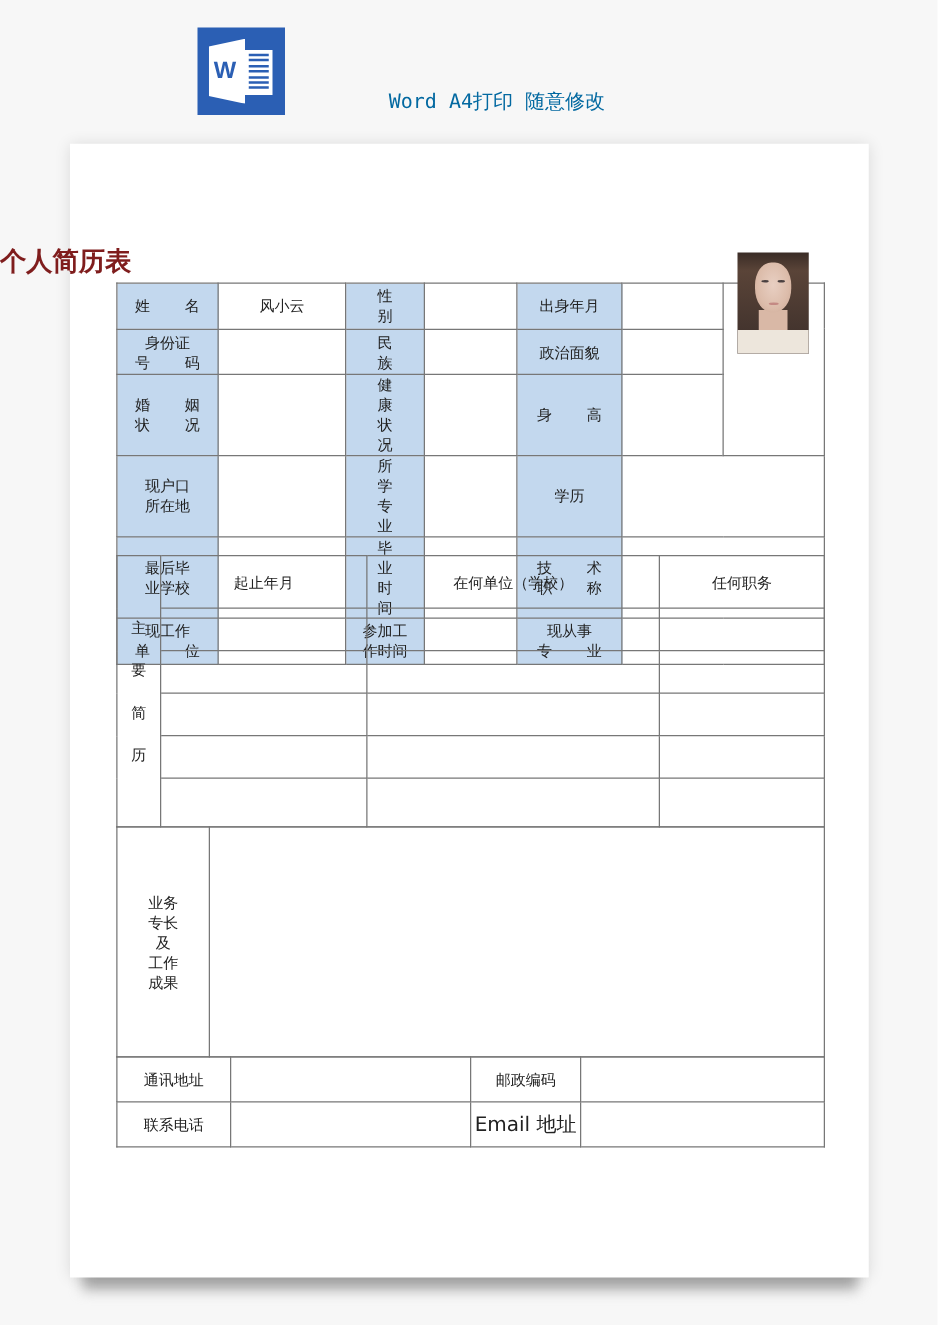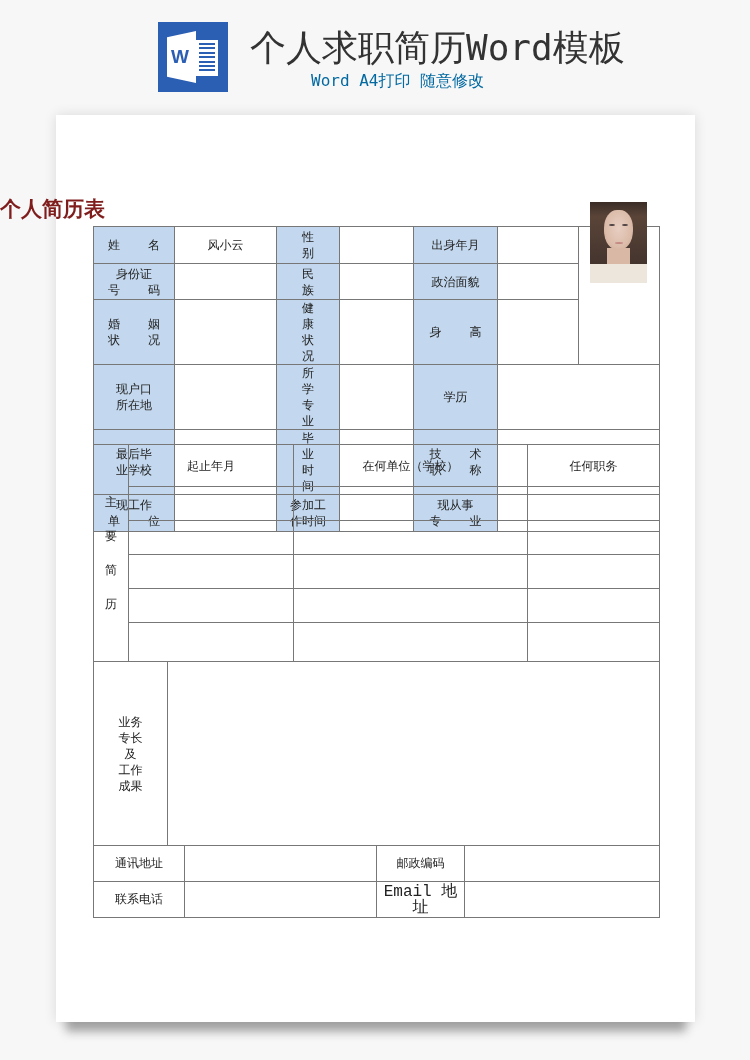--- a/index.html
+++ b/index.html
@@ -73,21 +73,21 @@
   }
 
   
   table { border-collapse: collapse; position: absolute; table-layout: fixed; }
   td { border: 1px solid #777; font-size: 12px; text-align: center; vertical-align: middle; line-height: 16px; color: #222; }
   td.lbl { background: #c3d8ee; }
   .t1 { left: 93px; top: 226px; width: 566px; }
   .t1 tr { height: 36.7px; }
   .t2 { left: 93px; top: 444px; width: 566px; }
   .t3 { left: 93px; top: 661px; width: 566px; }
-  .t4 { left: 93px; top: 845px; width: 566px; font-family: Liberation Mono, monospace; }
+  .t4 { left: 93px; top: 845px; width: 566px; }
   .vtext span { display: block; }
   .sp { letter-spacing: 12px; padding-left: 12px; }
 </style>
 </head>
 <body>
 
 <div class="banner">
   <div class="word-icon">
     <div class="doc">
         <span>W</span>
@@ -95,21 +95,20 @@
     <div class="lines">
         <i></i>
         <i></i>
         <i></i>
         <i></i>
         <i></i>
         <i></i>
         <i></i>
       </div>
   </div>
-  <div class="banner-title">个人求职简历Word模板</div>
   <div class="banner-sub">Word A4打印 随意修改</div>
 </div>
 
 <div class="paper-shadow"></div>
 <div class="paper"></div>
 
 <div class="doc-title">个人简历表</div>
 
 <div class="photo">
   <div class="neck"></div>

